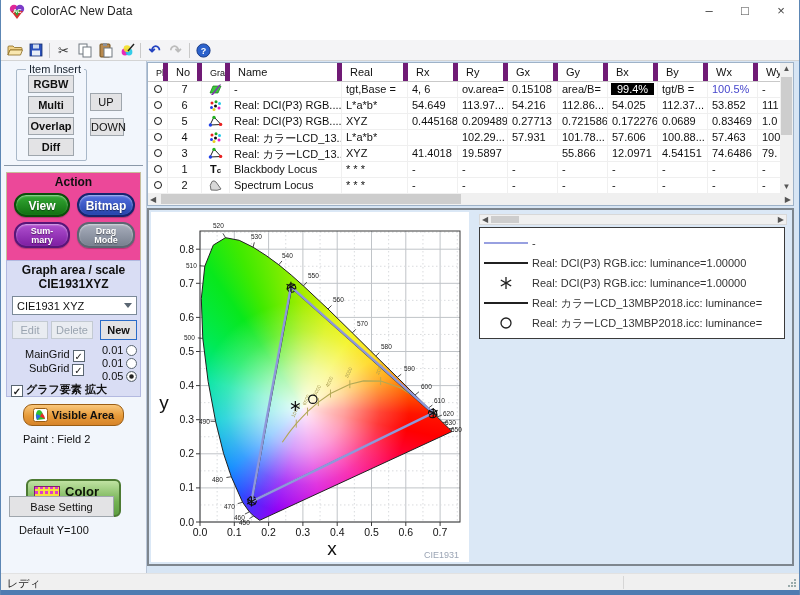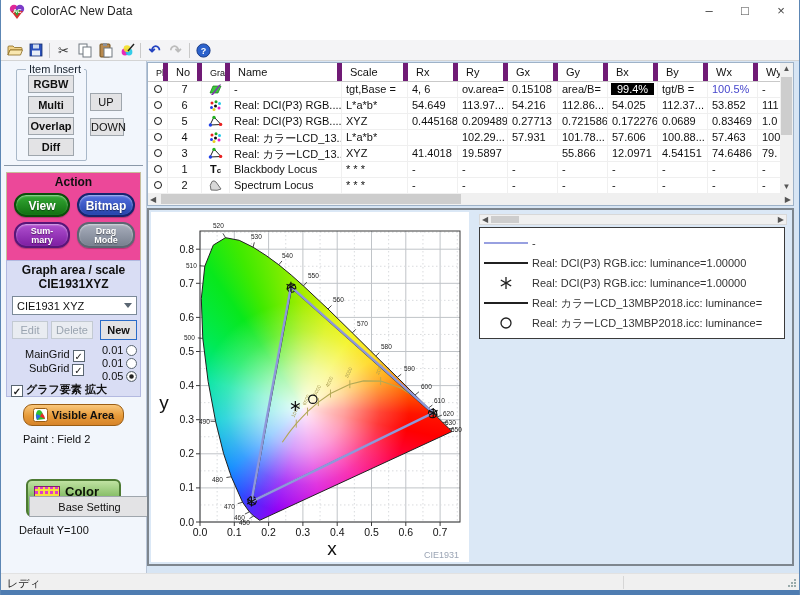--- a/index.html
+++ b/index.html
@@ -204,32 +204,32 @@
           </svg>
         <span>Visible Area</span>
       </div>
       <div class="abs sml" style="left:22px;top:372px">Paint : Field 2</div>
 
       <div id="colorstyle-btn" class="abs">
         <span id="cs-icon"></span>
         <span><span>Color</span><br><span>Style</span></span>
       </div>
 
-      <div class="abs btn" style="left:28px;top:435px;width:121px;height:21px;line-height:20px">Base Setting</div>
+      <div class="abs btn" style="left:8px;top:435px;width:105px;height:21px;line-height:20px">Base Setting</div>
       <div class="abs sml" style="left:18px;top:463px">Default Y=100</div>
     </div>
 
     <div id="tablewrap" class="abs">
       <div id="tviewport" class="abs">
           <div class="thead">
             <span class="th small" style="width: 20px;">Plot</span>
             <span class="th" style="width: 34px;">No</span>
             <span class="th small" style="width: 28px;">Graph</span>
             <span class="th" style="width: 112px;">Name</span>
-            <span class="th" style="width: 66px;">Scale</span>
+            <span class="th" style="width: 66px;">Real</span>
             <span class="th" style="width: 50px;">Rx</span>
             <span class="th" style="width: 50px;">Ry</span>
             <span class="th" style="width: 50px;">Gx</span>
             <span class="th" style="width: 50px;">Gy</span>
             <span class="th" style="width: 50px;">Bx</span>
             <span class="th" style="width: 50px;">By</span>
             <span class="th" style="width: 50px;">Wx</span>
             <span class="th" style="width: 50px;">Wy</span>
           </div>
           <div class="tr">

